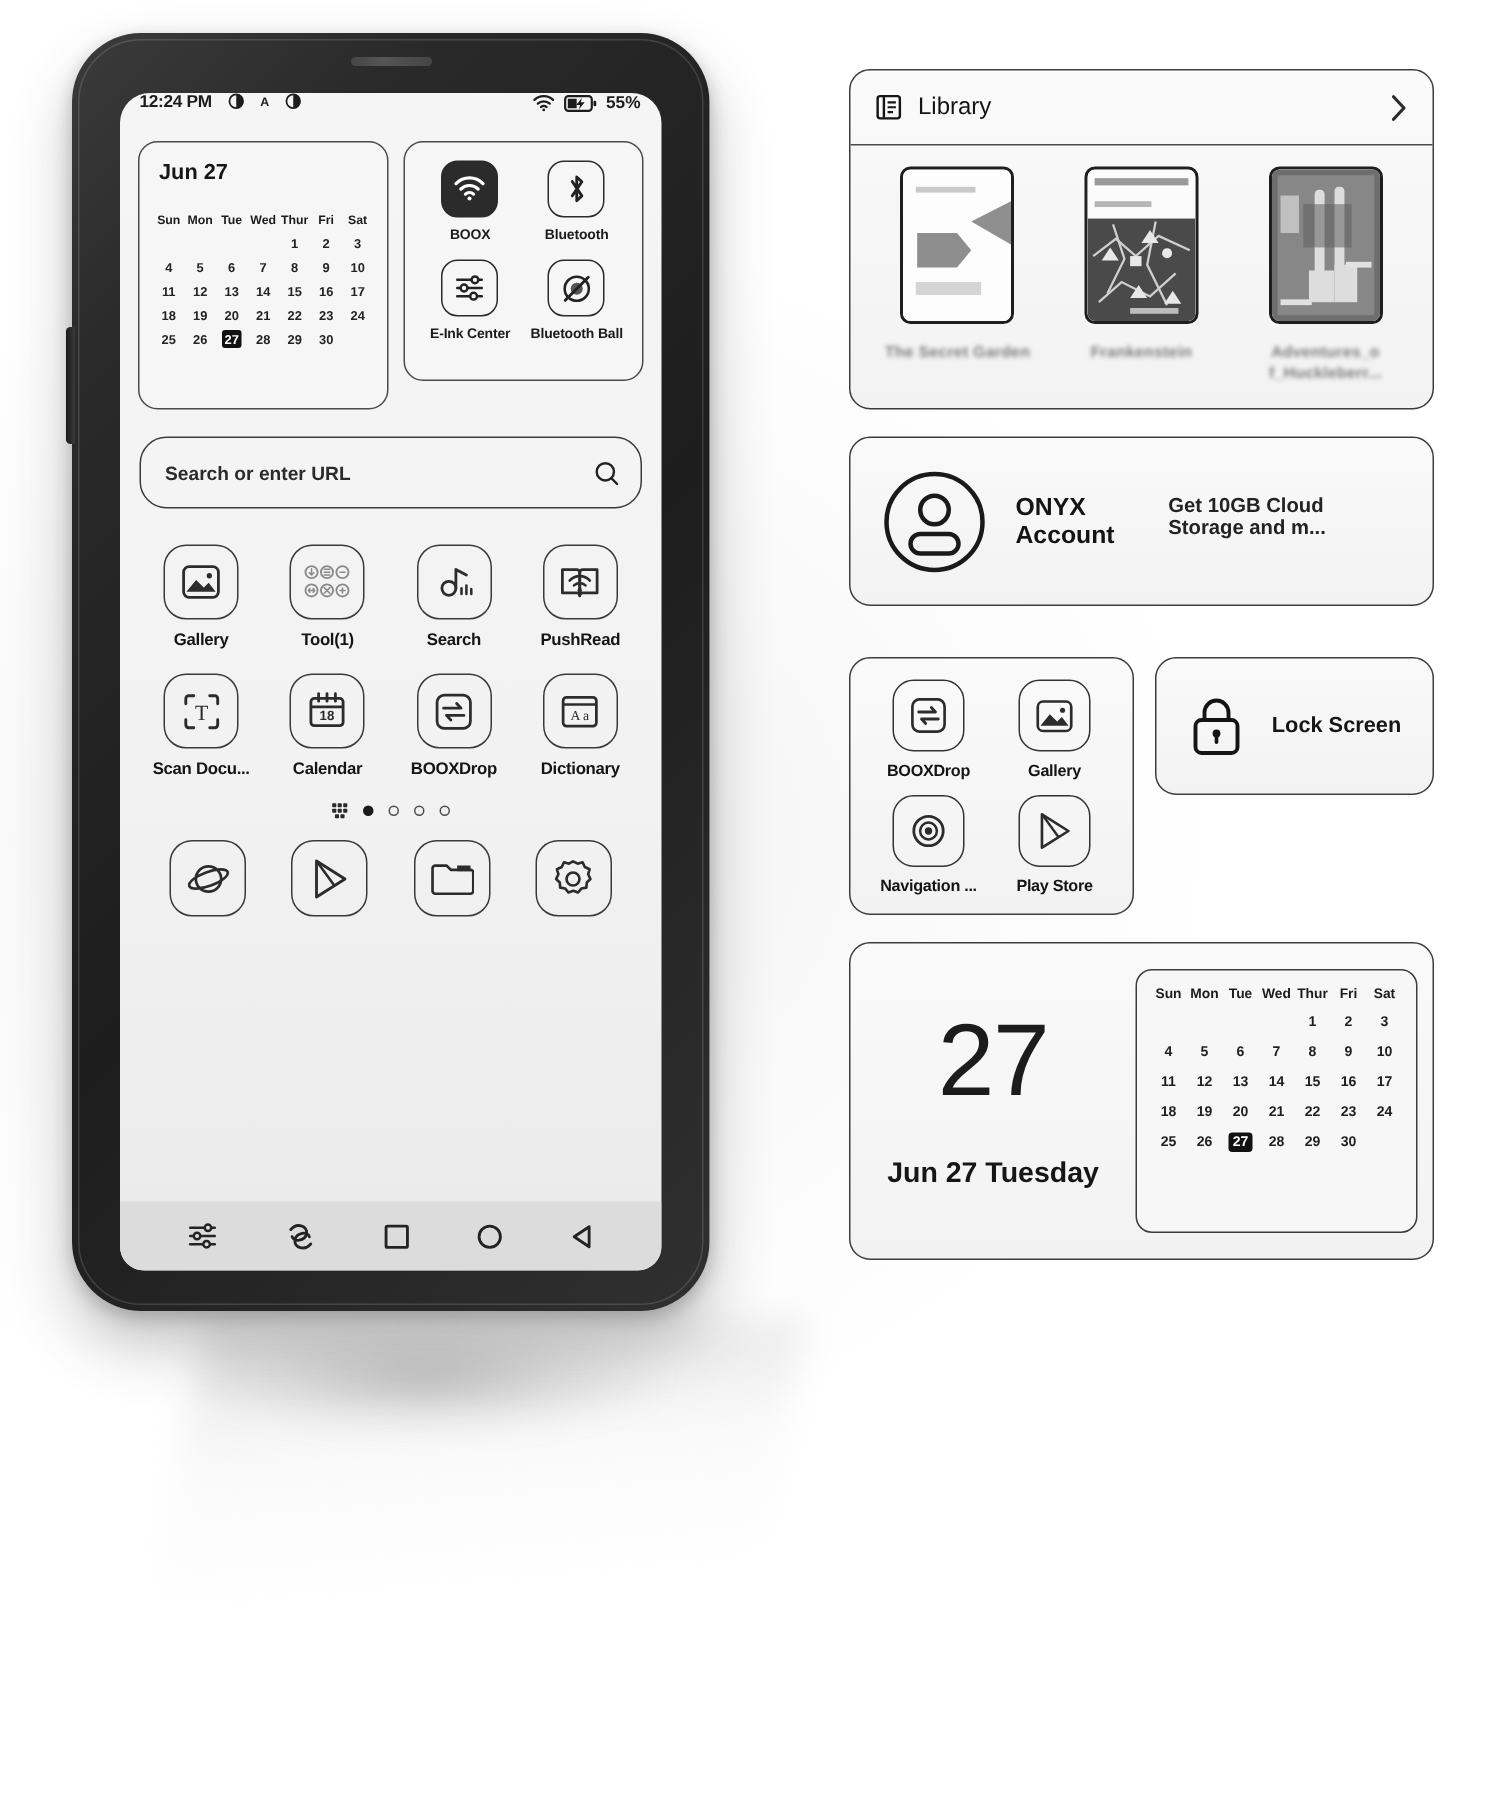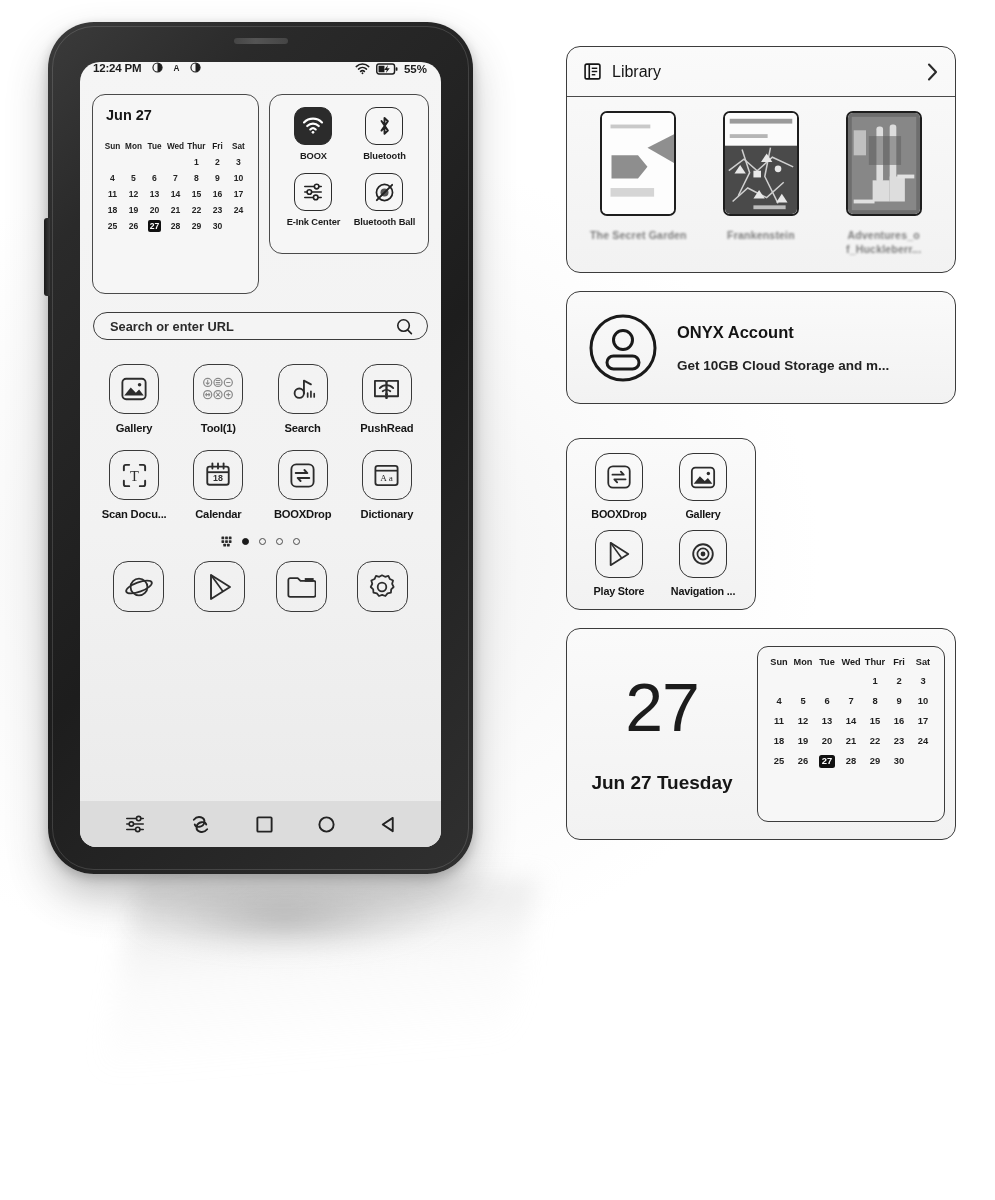--- a/index.html
+++ b/index.html
@@ -80,21 +80,21 @@
   .home { padding: 2px 12px 0 12px; }
   .row-top { display: flex; gap: 10px; }
 
   .card {
     background: #f6f6f6;
     border: 1.4px solid #4a4a4a;
     border-radius: 13px;
   }
 
   
-  .cal-widget { width: 172px; height: 200px; padding: 10px 9px 6px 9px; }
+  .cal-widget { width: 172px; height: 179px; padding: 10px 9px 6px 9px; }
   .cal-title { font-size: 14.5px; font-weight: bold; color: #161616; margin: 2px 0 0 4px; }
   .cal-grid { margin-top: 20px; display: grid; grid-template-columns: repeat(7, 1fr); row-gap: 4px; }
   .cal-hd {
     font-size: 8.2px; font-weight: bold; color: #1b1b1b; text-align: center; line-height: 1.05;
     overflow-wrap: anywhere; padding: 0 0px;
   }
   .cal-d { font-size: 8.6px; font-weight: bold; color: #242424; text-align: center; height: 12px; line-height: 12px; }
   .cal-d.today { color: #ffffff; }
   .cal-d.today span {
     display: inline-block; background: #111; color: #fff; border-radius: 2px;
@@ -108,21 +108,21 @@
   .tog-icon {
     width: 38px; height: 38px; border-radius: 11px;
     border: 1.6px solid #2b2b2b; display: flex; align-items: center; justify-content: center;
     background: #f6f6f6;
   }
   .tog-icon.on { background: #2b2b2b; border-color: #2b2b2b; }
   .tog-label { font-size: 9.3px; font-weight: bold; color: #1b1b1b; text-align: center; letter-spacing: -.1px; }
 
   
   .searchbar {
-    margin: 18px 1px 0 1px; height: 28px; border-radius: 18px;
+    margin: 18px 1px 0 1px; height: 48px; border-radius: 18px;
     border: 1.6px solid #3b3b3b; background: #f4f4f4;
     display: flex; align-items: center; padding: 0 14px 0 16px;
   }
   .search-text { flex: 1; font-size: 12.8px; font-weight: bold; color: #2b2b2b; }
 
   
   .appgrid { margin-top: 24px; display: grid; grid-template-columns: repeat(4, 1fr); row-gap: 16px; }
   .app { display: flex; flex-direction: column; align-items: center; gap: 8px; }
   .app-icon {
     width: 50px; height: 50px; border-radius: 15px;
@@ -164,21 +164,21 @@
   .book-cover {
     width: 76px; height: 105px; border-radius: 7px; border: 2px solid #1e1e1e;
     overflow: hidden; position: relative; background: #fff;
   }
   .book-title {
     margin-top: 12px; font-size: 10.5px; font-weight: bold; color: #7d7d7d; text-align: center;
     line-height: 1.35; filter: blur(1.25px); letter-spacing: .2px;
   }
 
   .acct { margin-top: 18px; height: 113px; display: flex; align-items: center; padding: 0 20px; gap: 18px; }
-  .acct-texts { display: flex; flex-direction: column; gap: 16px; }
+  .acct-texts { display: flex; flex-direction: row; gap: 16px; }
   .acct-title { font-size: 16.5px; font-weight: bold; color: #141414; }
   .acct-sub { font-size: 13.5px; font-weight: bold; color: #232323; }
 
   .midrow { margin-top: 18px; display: flex; gap: 14px; align-items: flex-start; }
   .apps-card { width: 190px; padding: 14px 10px 12px 10px; }
   .apps-grid { display: grid; grid-template-columns: 1fr 1fr; row-gap: 10px; }
   .mini-app { display: flex; flex-direction: column; align-items: center; gap: 7px; }
   .mini-icon { width: 48px; height: 48px; border-radius: 14px; border: 1.7px solid #333; display: flex; align-items: center; justify-content: center; }
   .mini-label { font-size: 10.8px; font-weight: bold; color: #141414; letter-spacing: -.2px; }
   .lock-card { width: 186px; height: 92px; display: flex; align-items: center; justify-content: center; gap: 18px; }
@@ -695,42 +695,53 @@
                 <rect x="2.5" y="3" width="25" height="22" rx="4" fill="none" stroke="#2c2c2c" stroke-width="2"></rect>
                 <circle cx="21" cy="9.5" r="1.9" fill="#2c2c2c"></circle>
                 <path d="M4.5 21 L11.5 12.5 L17 18 L20.5 14.5 L25.5 21 Z" fill="#2c2c2c"></path>
               </svg>
             </div>
             <div class="mini-label">Gallery</div>
           </div>
 
           <div class="mini-app">
             <div class="mini-icon">
-              <svg width="26" height="28" viewBox="0 0 28 30">
-                <path d="M5 3 L24 15 L5 27 Z" fill="none" stroke="#2c2c2c" stroke-width="1.9" stroke-linejoin="round"></path>
-                <line x1="5" y1="3" x2="17" y2="19.5" stroke="#2c2c2c" stroke-width="1.7"></line>
-              </svg>
-            </div>
-            <div class="mini-label">Play Store</div>
-          </div>
-
-          <div class="mini-app">
-            <div class="mini-icon">
               <svg width="28" height="28" viewBox="0 0 30 30">
                 <circle cx="15" cy="15" r="10.5" fill="none" stroke="#2c2c2c" stroke-width="2"></circle>
                 <circle cx="15" cy="15" r="6" fill="none" stroke="#2c2c2c" stroke-width="1.8"></circle>
                 <circle cx="15" cy="15" r="2.6" fill="#2c2c2c"></circle>
               </svg>
             </div>
             <div class="mini-label">Navigation ...</div>
           </div>
 
-        </div>
-      </div>
-
+          <div class="mini-app">
+            <div class="mini-icon">
+              <svg width="26" height="28" viewBox="0 0 28 30">
+                <path d="M5 3 L24 15 L5 27 Z" fill="none" stroke="#2c2c2c" stroke-width="1.9" stroke-linejoin="round"></path>
+                <line x1="5" y1="3" x2="17" y2="19.5" stroke="#2c2c2c" stroke-width="1.7"></line>
+              </svg>
+            </div>
+            <div class="mini-label">Play Store</div>
+          </div>
+
+        </div>
+      </div>
+
+      <div class="pcard lock-card">
+        <span class="glyph">
+          <svg width="38" height="44" viewBox="0 0 38 44">
+            <rect x="5" y="18" width="28" height="22" rx="4" fill="none" stroke="#141414" stroke-width="2.6"></rect>
+            <path d="M11 18 V13 a8 8 0 0 1 16 0 V18" fill="none" stroke="#141414" stroke-width="2.6"></path>
+            <circle cx="19" cy="27" r="2.6" fill="#141414"></circle>
+            <rect x="17.8" y="28" width="2.4" height="6" rx="1.2" fill="#141414"></rect>
+          </svg>
+        </span>
+        <div class="lock-label">Lock Screen</div>
+      </div>
     </div>
 
     <div class="pcard calcard">
       <div class="bigday">
         <div class="bigday-num">27</div>
         <div class="bigday-sub">Jun 27 Tuesday</div>
       </div>
       <div class="minical">
         <div class="minical-grid" id="big-cal">
             <div class="mc-hd">Sun</div>

